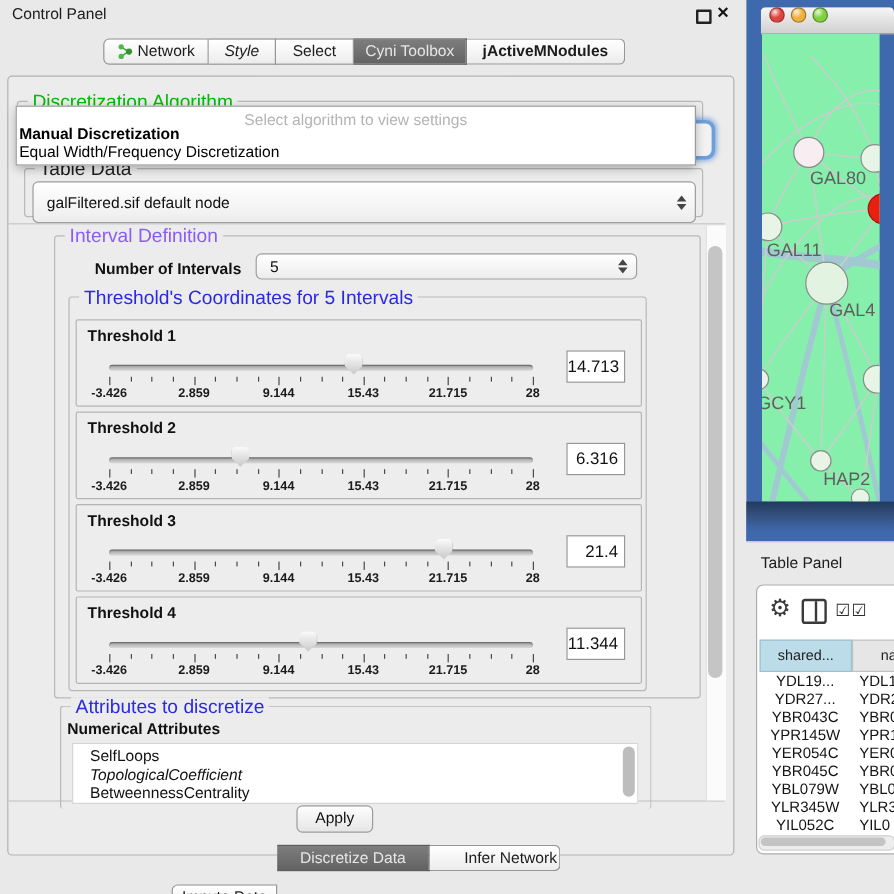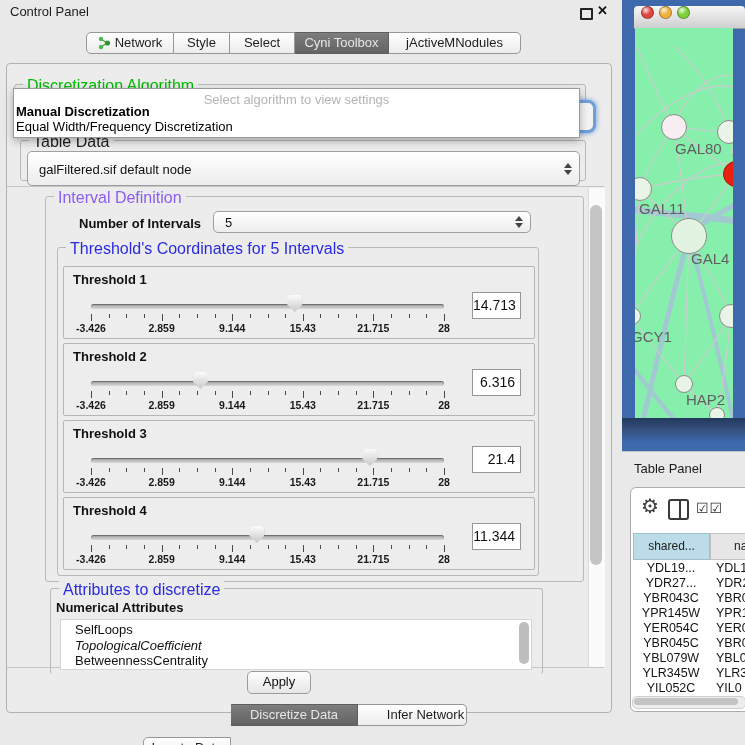--- a/index.html
+++ b/index.html
@@ -108,30 +108,30 @@
           <svg width="13" height="14" viewBox="0 0 13 14" style="display:block">
             <line x1="3" y1="3" x2="9" y2="7" stroke="#3aa83a" stroke-width="1.2"></line>
             <line x1="3" y1="11" x2="9" y2="7" stroke="#3aa83a" stroke-width="1.2"></line>
             <circle cx="3" cy="3" r="2.2" fill="#4db84d"></circle>
             <circle cx="3" cy="11" r="2.2" fill="#4db84d"></circle>
             <circle cx="9.5" cy="7" r="2.6" fill="#2f962f"></circle>
           </svg>
         </span>
         <span>Network</span>
       </div>
-      <div class="tab" style="width: 56px;">
+      <div class="tab" style="width: 56px; font-style: italic;">
         <span>Style</span>
       </div>
       <div class="tab" style="width: 65px;">
         <span>Select</span>
       </div>
       <div class="tab sel" style="width: 94px;">
         <span>Cyni Toolbox</span>
       </div>
-      <div class="tab" style="width: 132px;">
+      <div class="tab" style="width: 132px; font-weight: bold;">
         <span>jActiveMNodules</span>
       </div>
     </div>
 
   <div class="abs cp-main"></div>
 
   <div class="abs group" style="left:14px;top:84px;width:572px;height:47px;z-index:1;">
     <span class="gtitle" id="algo-title" style="color: rgb(0, 187, 0);">Discretization Algorithm</span>
   </div>
   <div class="abs combo-frag"></div>

